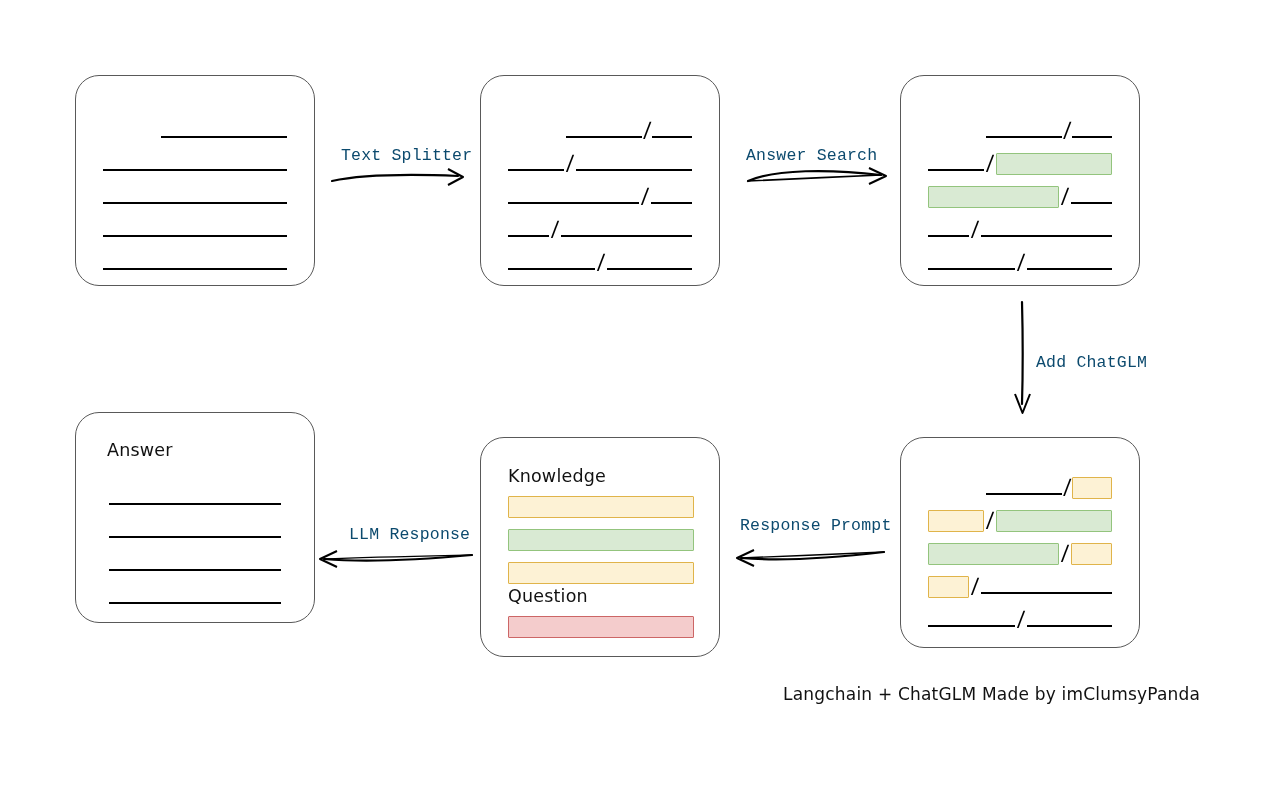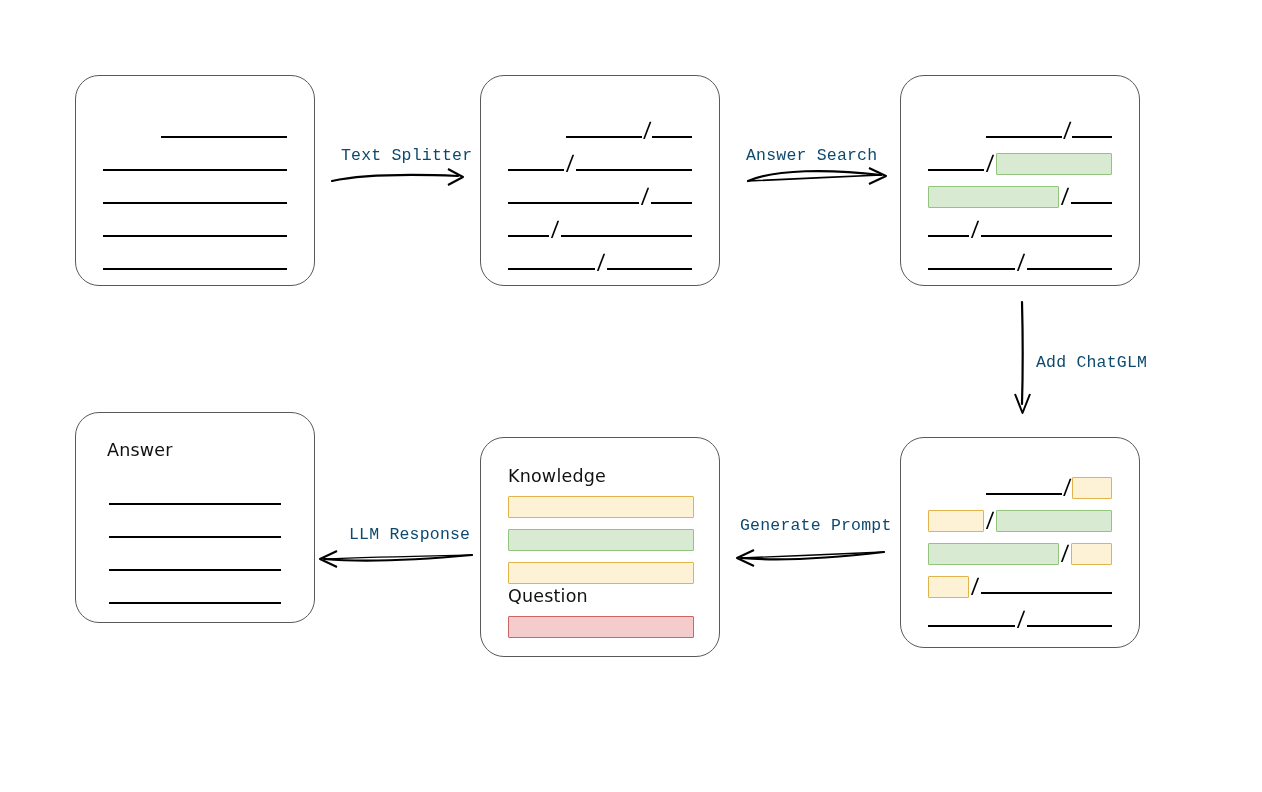--- a/index.html
+++ b/index.html
@@ -243,21 +243,21 @@
         <div class="chip yellow" style="position: absolute; left: 0px; top: 0px; width: 100%;"></div>
         <div class="chip green" style="position: absolute; left: 0px; top: 33px; width: 100%;"></div>
         <div class="chip yellow" style="position: absolute; left: 0px; top: 66px; width: 100%;"></div>
       </div>
     <div class="box-label" style="left:27px; top:148px;">Question</div>
     <div class="bars" id="bars-question" style="left:27px; top:178px; width:186px;">
         <div class="chip red" style="position: absolute; left: 0px; top: 0px; width: 100%;"></div>
       </div>
   </div>
 
-  <div class="arrow-label" style="left:740px; top:516px;">Generate Prompt</div>
+  <div class="arrow-label" style="left:740px; top:516px;">Response Prompt</div>
   <svg class="arrow" style="left:736px; top:543px;" width="152" height="26" viewBox="0 0 152 26">
     <path d="M148,9 C105,14 52,19 5,15" stroke="#000" stroke-width="2.2" fill="none" stroke-linecap="round"></path>
     <path d="M148,9 C104,11 52,13 5,15" stroke="#000" stroke-width="1.4" fill="none" stroke-linecap="round"></path>
     <path d="M18,7 L1,15 L18,23" stroke="#000" stroke-width="2" fill="none" stroke-linejoin="round"></path>
   </svg>
 
   <div class="doc-box" id="box-context" style="left:900px; top:437px; width:240px; height:211px;">
     <div class="rows" id="rows-context" style="padding:40px 27px 0 27px;">
         <div class="row" style="top: 40px; left: 85px; right: 27px;">
           <span class="seg" style="width: 96px;"></span>
@@ -280,14 +280,15 @@
           <span class="seg" style="width: 145px;"></span>
         </div>
         <div class="row" style="top: 172px; left: 27px; right: 27px;">
           <span class="seg" style="width: 96px;"></span>
           <span class="slash">/</span>
           <span class="seg" style="width: 94px;"></span>
         </div>
       </div>
   </div>
 
+  <div class="footer" style="left:783px; top:684px;">Langchain + ChatGLM Made by imClumsyPanda</div>
 
 </div>
 
 </body></html>

